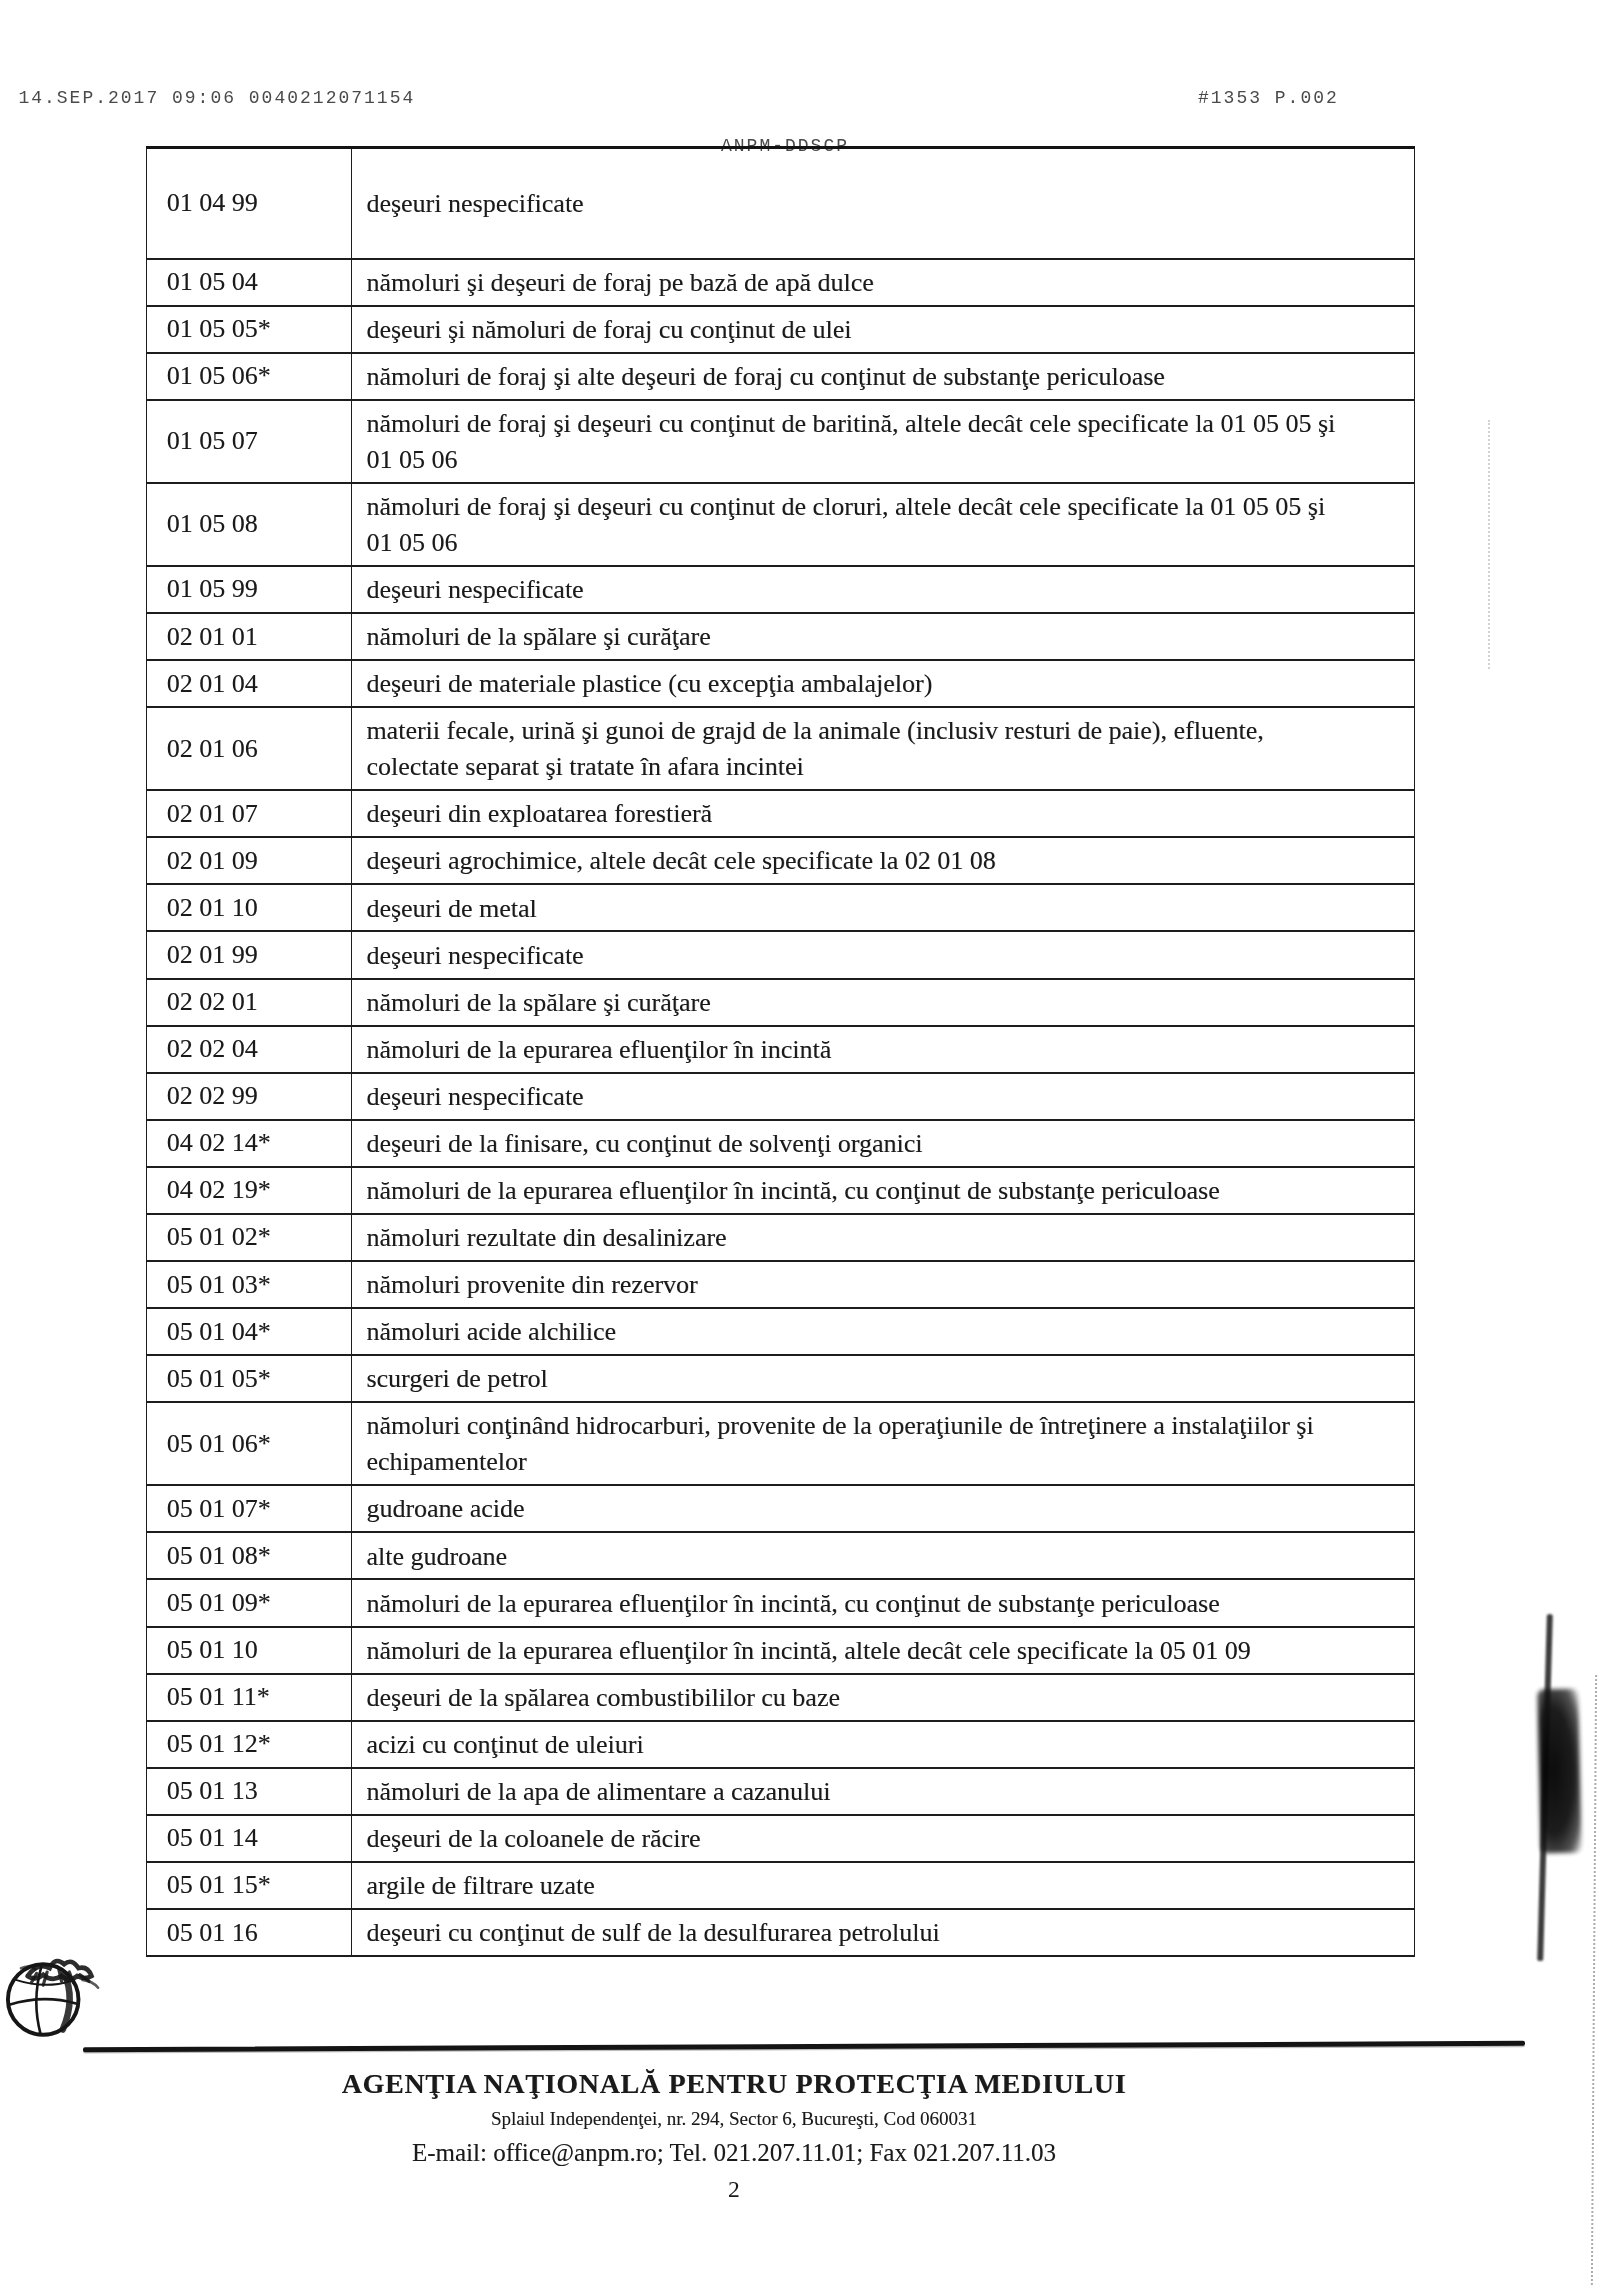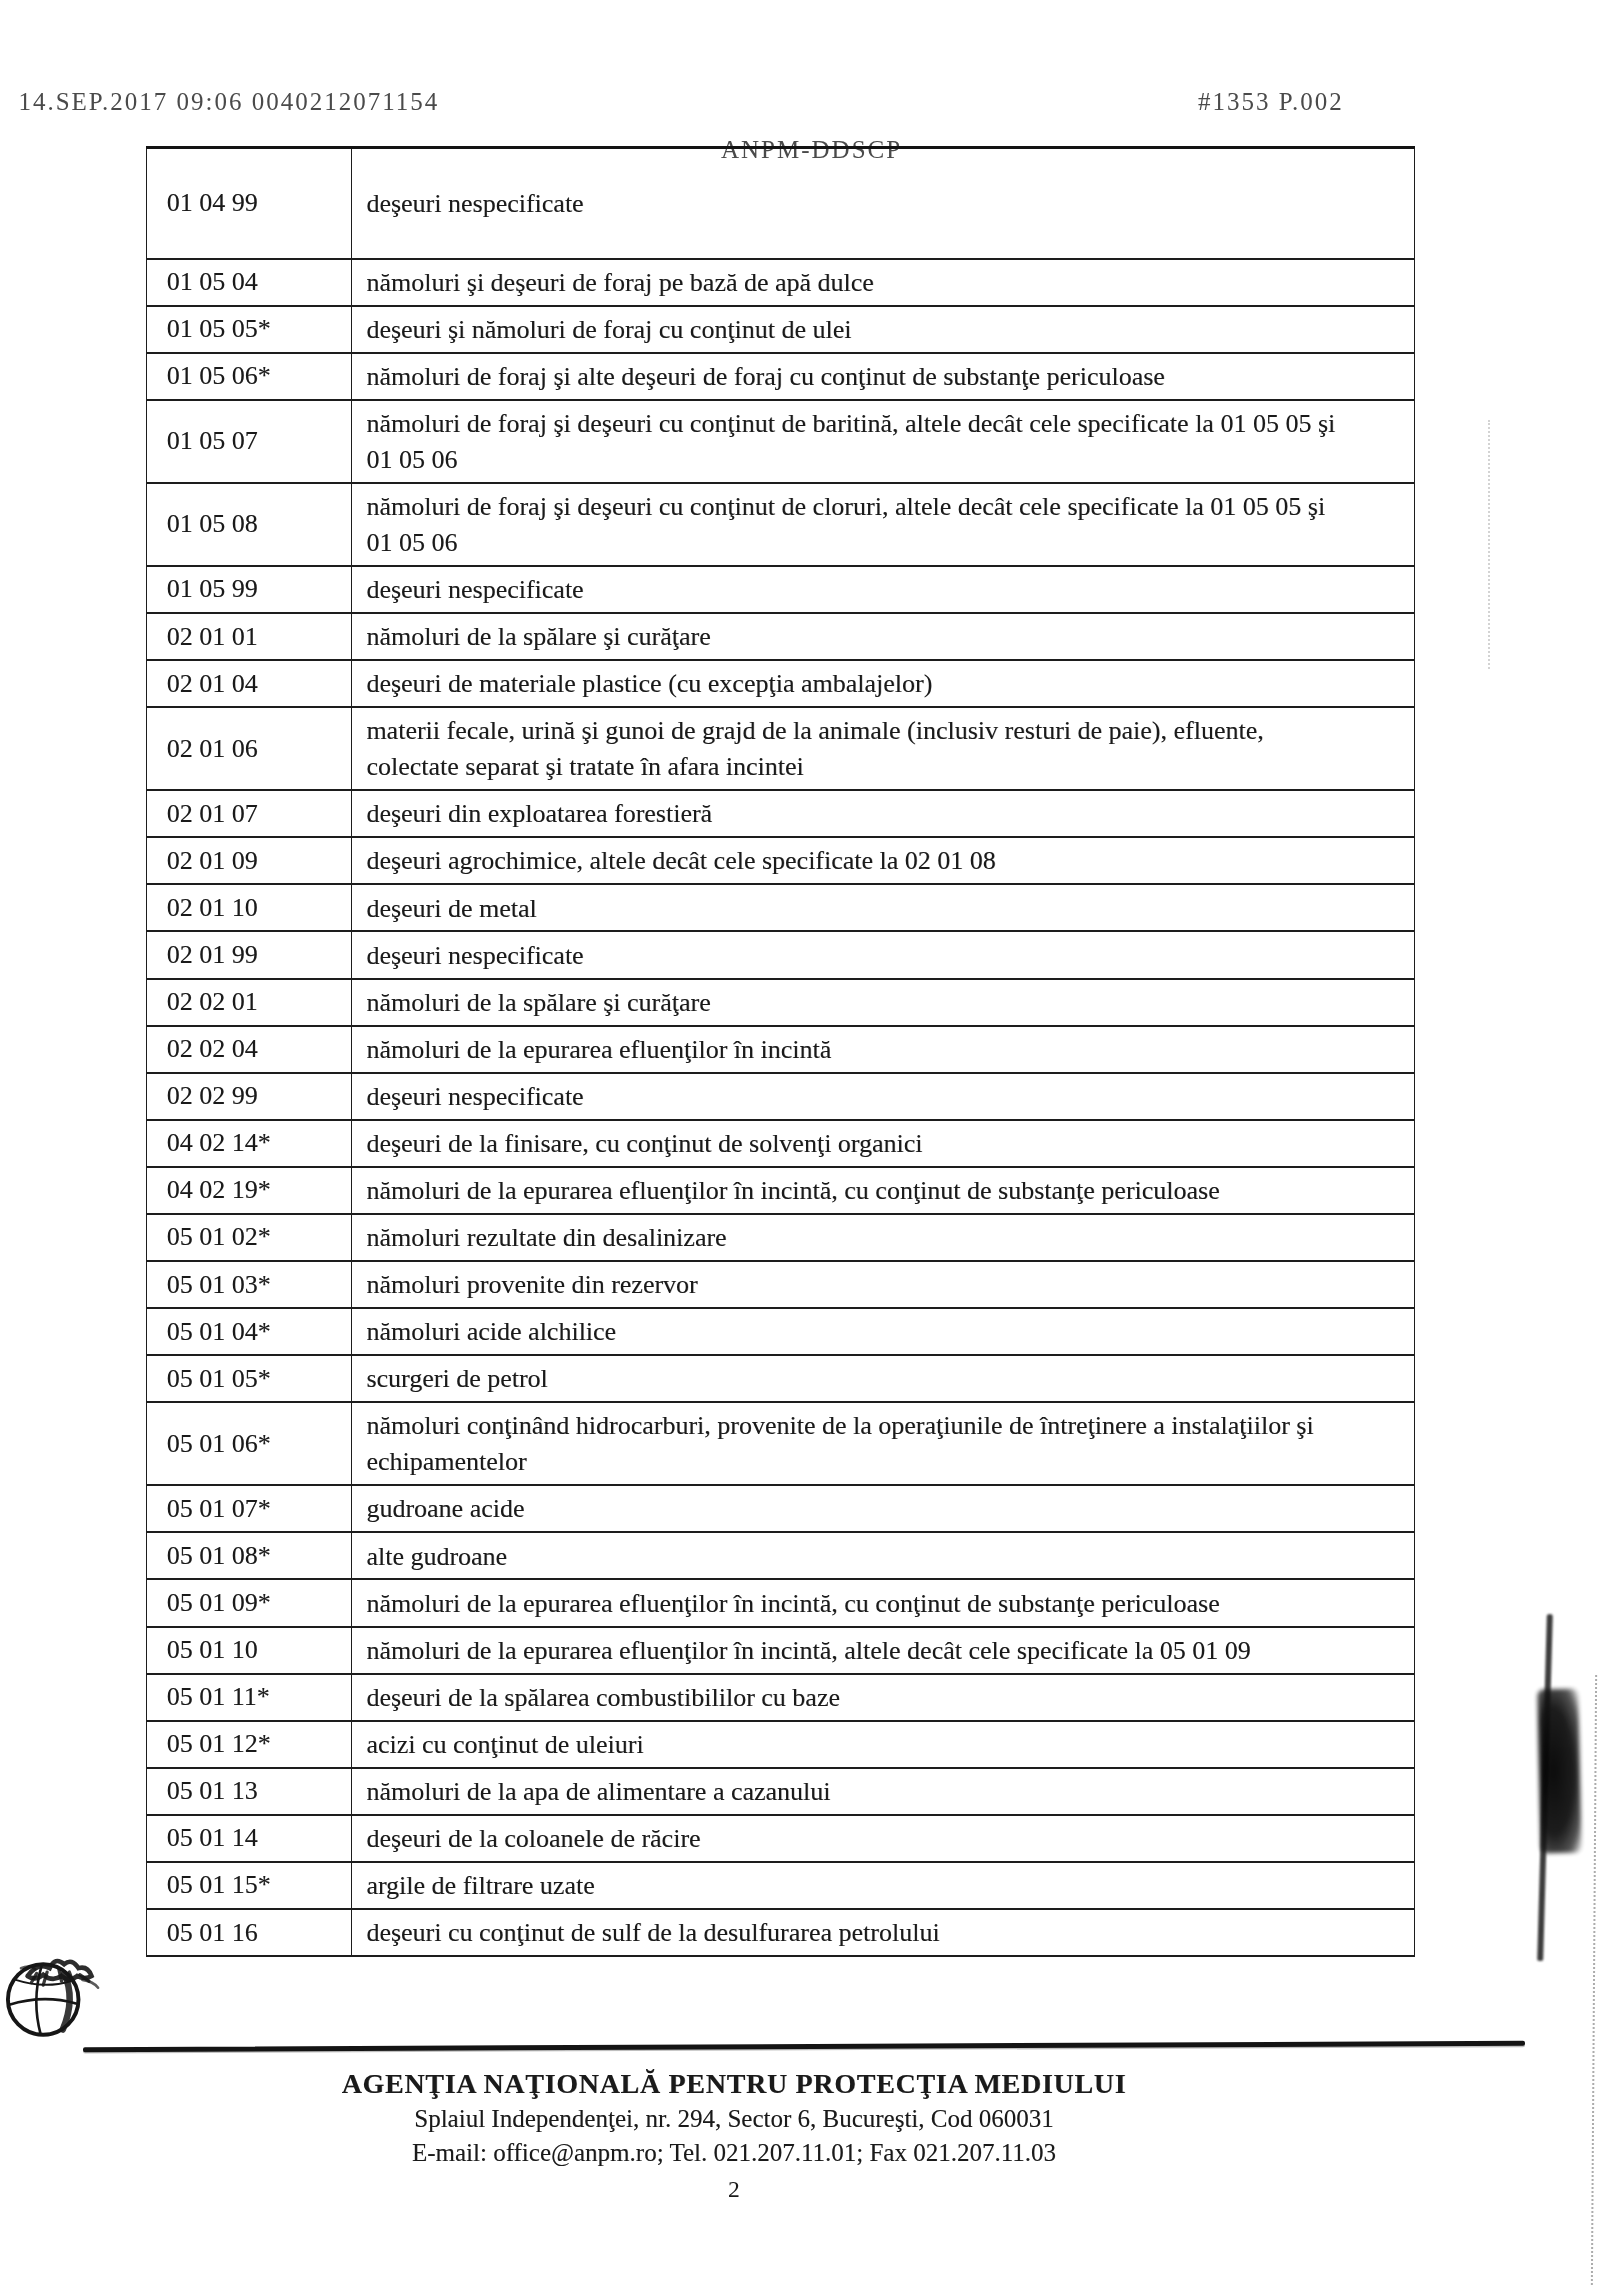--- a/index.html
+++ b/index.html
@@ -11,21 +11,21 @@
   html,body{background:#e8e8e8;}
   body{width:1624px;height:2295px;position:relative;font-family:"Liberation Serif",serif;}
   .page{
     position:absolute;left:0;top:0;width:1624px;height:2295px;
     background:var(--paper);overflow:hidden;
   }
 
   
   .fax-header{
     position:absolute;top:88px;left:0;width:1624px;height:33px;
-    font-family:Liberation Serif, serif;font-size:25px;color:var(--fax-gray);
+    font-family:Liberation Mono, monospace;font-size:18px;color:var(--fax-gray);
     letter-spacing:2px;
   }
   .fax-left{position:absolute;left:18.4px;top:0;}
   .fax-center{position:absolute;left:721px;top:0;margin-top:48px;}
   .fax-right{position:absolute;left:1198px;top:0;}
 
   
   table.waste-table{
     position:absolute;left:146px;top:146px;width:1268px;
     border-collapse:collapse;table-layout:fixed;
@@ -49,21 +49,21 @@
   .footer-rule{
     position:absolute;left:83px;top:2044px;width:1442px;height:5.2px;
     background:#141414;transform:rotate(-0.25deg);border-radius:2px;
     box-shadow:0 1.3px 0 rgba(0,0,0,.25);
   }
   .footer{
     position:absolute;left:0;top:2065px;width:1468px;text-align:center;
     color:var(--ink);
   }
   .footer .org{font-size:28px;font-weight:bold;letter-spacing:0.7px;line-height:37px;text-shadow:0.4px 0.4px 0 rgba(10,10,10,.4);}
-  .footer .address{font-size:25px;line-height:34px;text-shadow:0.3px 0.3px 0 rgba(10,10,10,.35);}
+  .footer .address{font-size:19px;line-height:34px;text-shadow:0.3px 0.3px 0 rgba(10,10,10,.35);}
   .footer .contact{font-size:25px;line-height:34px;text-shadow:0.3px 0.3px 0 rgba(10,10,10,.35);}
   .footer .page-number{font-size:23.6px;line-height:33px;margin-top:2.6px;}
 
   
   .logo{position:absolute;left:1.3px;top:1942px;width:104px;height:98px;}
 
   
   .smudge-tail{
     position:absolute;left:1542px;top:1614px;width:5.9px;height:347px;
     background:#1c1c1c;filter:blur(1.3px);transform:rotate(1.6deg);opacity:.85;

